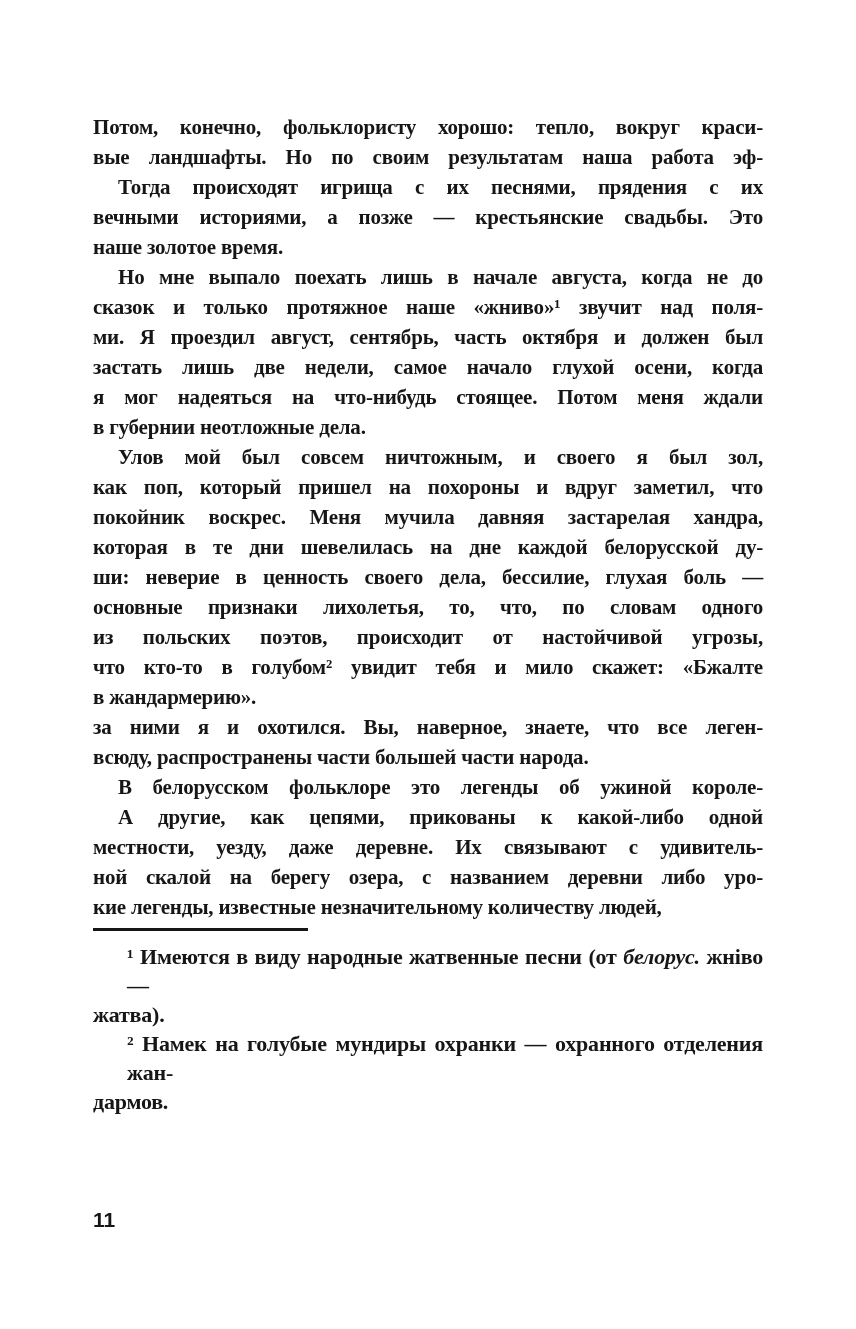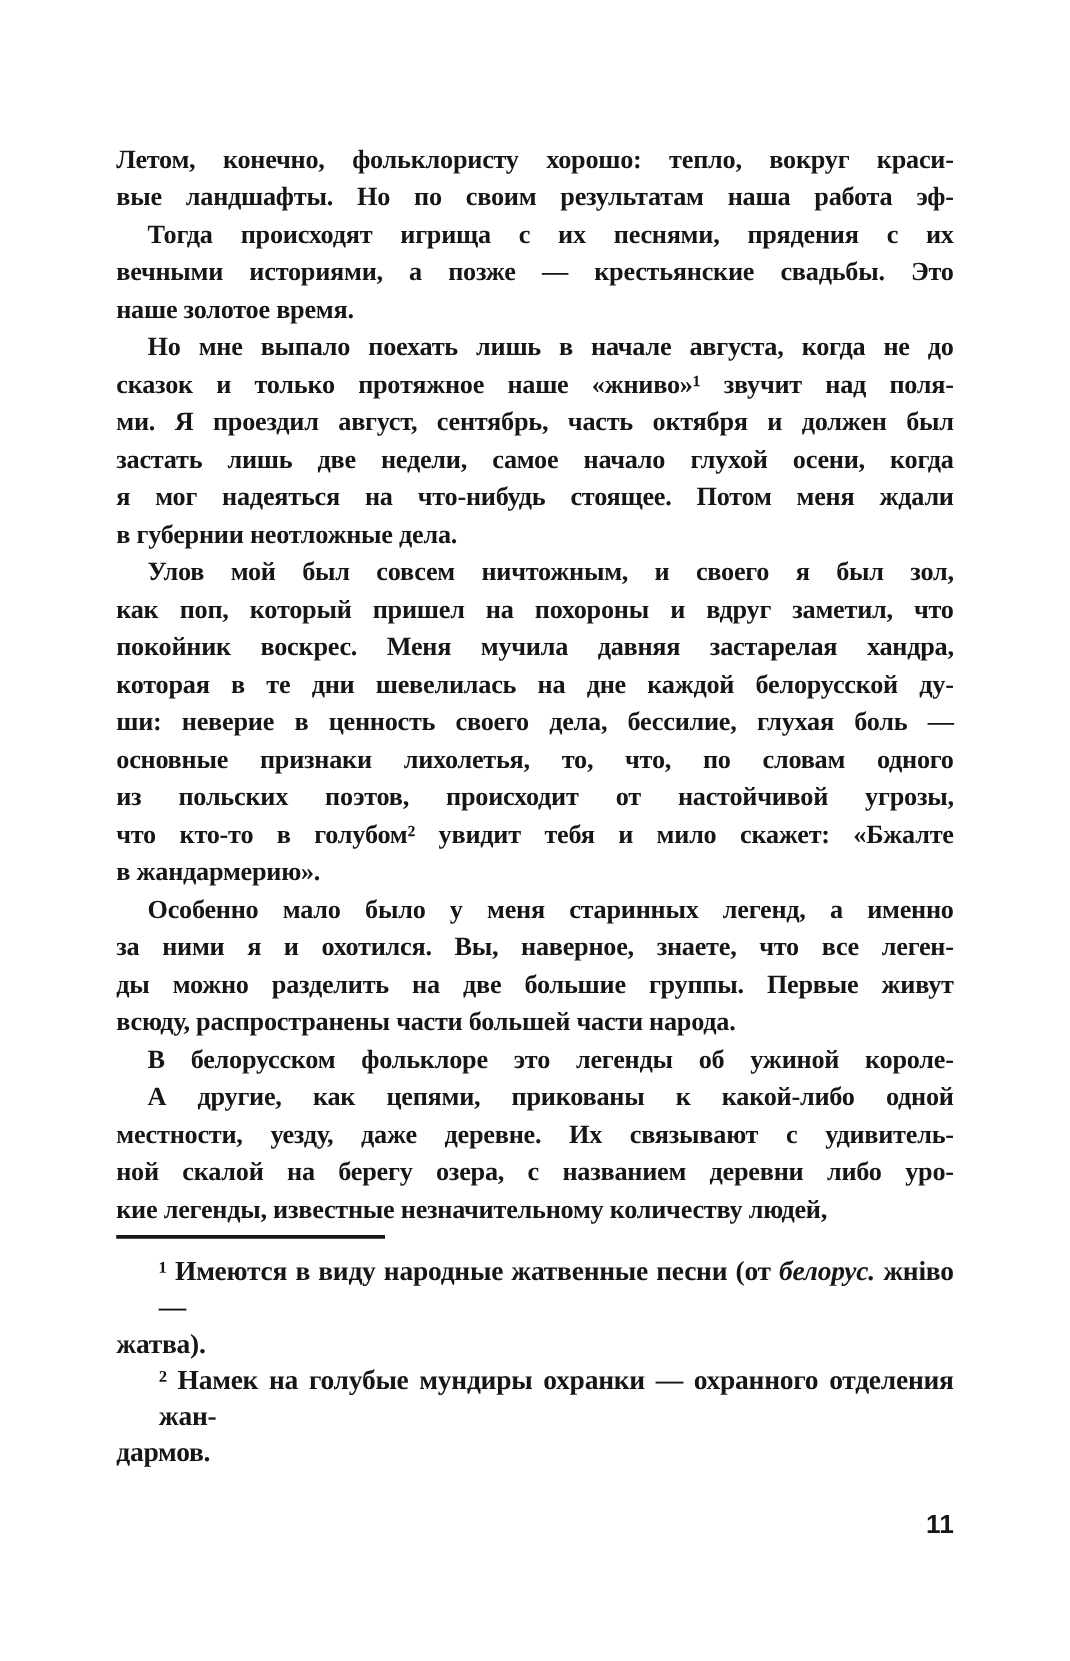--- a/index.html
+++ b/index.html
@@ -56,34 +56,34 @@
     padding-left: 34px;
   }
   .footnotes .italic {
     font-style: italic;
   }
   .page-number {
     position: absolute;
     left: 93px;
     top: 1208px;
     width: 670px;
-    text-align: right;
+    text-align: left;
     font-family: "Liberation Sans", sans-serif;
     font-weight: 700;
     font-size: 21px;
     color: #161616;
   }
 </style>
 </head>
 <body>
 
 <div class="text-column">
   <main class="body-text">
       <div class="paragraph">
-        <div class="line">Летом, конечно, фольклористу хорошо: тепло, вокруг краси-</div>
+        <div class="line">Потом, конечно, фольклористу хорошо: тепло, вокруг краси-</div>
         <div class="line">вые ландшафты. Но по своим результатам наша работа эф-</div>
       </div>
       <div class="paragraph">
         <div class="line indent">Тогда происходят игрища с их песнями, прядения с их</div>
         <div class="line">вечными историями, а позже — крестьянские свадьбы. Это</div>
         <div class="line last">наше золотое время.</div>
       </div>
       <div class="paragraph">
         <div class="line indent">Но мне выпало поехать лишь в начале августа, когда не до</div>
         <div class="line">сказок и только протяжное наше «жниво»¹ звучит над поля-</div>
@@ -97,23 +97,21 @@
         <div class="line">как поп, который пришел на похороны и вдруг заметил, что</div>
         <div class="line">покойник воскрес. Меня мучила давняя застарелая хандра,</div>
         <div class="line">которая в те дни шевелилась на дне каждой белорусской ду-</div>
         <div class="line">ши: неверие в ценность своего дела, бессилие, глухая боль —</div>
         <div class="line">основные признаки лихолетья, то, что, по словам одного</div>
         <div class="line">из польских поэтов, происходит от настойчивой угрозы,</div>
         <div class="line">что кто-то в голубом² увидит тебя и мило скажет: «Бжалте</div>
         <div class="line last">в жандармерию».</div>
       </div>
       <div class="paragraph">
-        <div class="line indent">Особенно мало было у меня старинных легенд, а именно</div>
         <div class="line">за ними я и охотился. Вы, наверное, знаете, что все леген-</div>
-        <div class="line">ды можно разделить на две большие группы. Первые живут</div>
         <div class="line last">всюду, распространены части большей части народа.</div>
       </div>
       <div class="paragraph">
         <div class="line indent">В белорусском фольклоре это легенды об ужиной короле-</div>
       </div>
       <div class="paragraph">
         <div class="line indent">А другие, как цепями, прикованы к какой-либо одной</div>
         <div class="line">местности, уезду, даже деревне. Их связывают с удивитель-</div>
         <div class="line">ной скалой на берегу озера, с названием деревни либо уро-</div>
         <div class="line last">кие легенды, известные незначительному количеству людей,</div>

